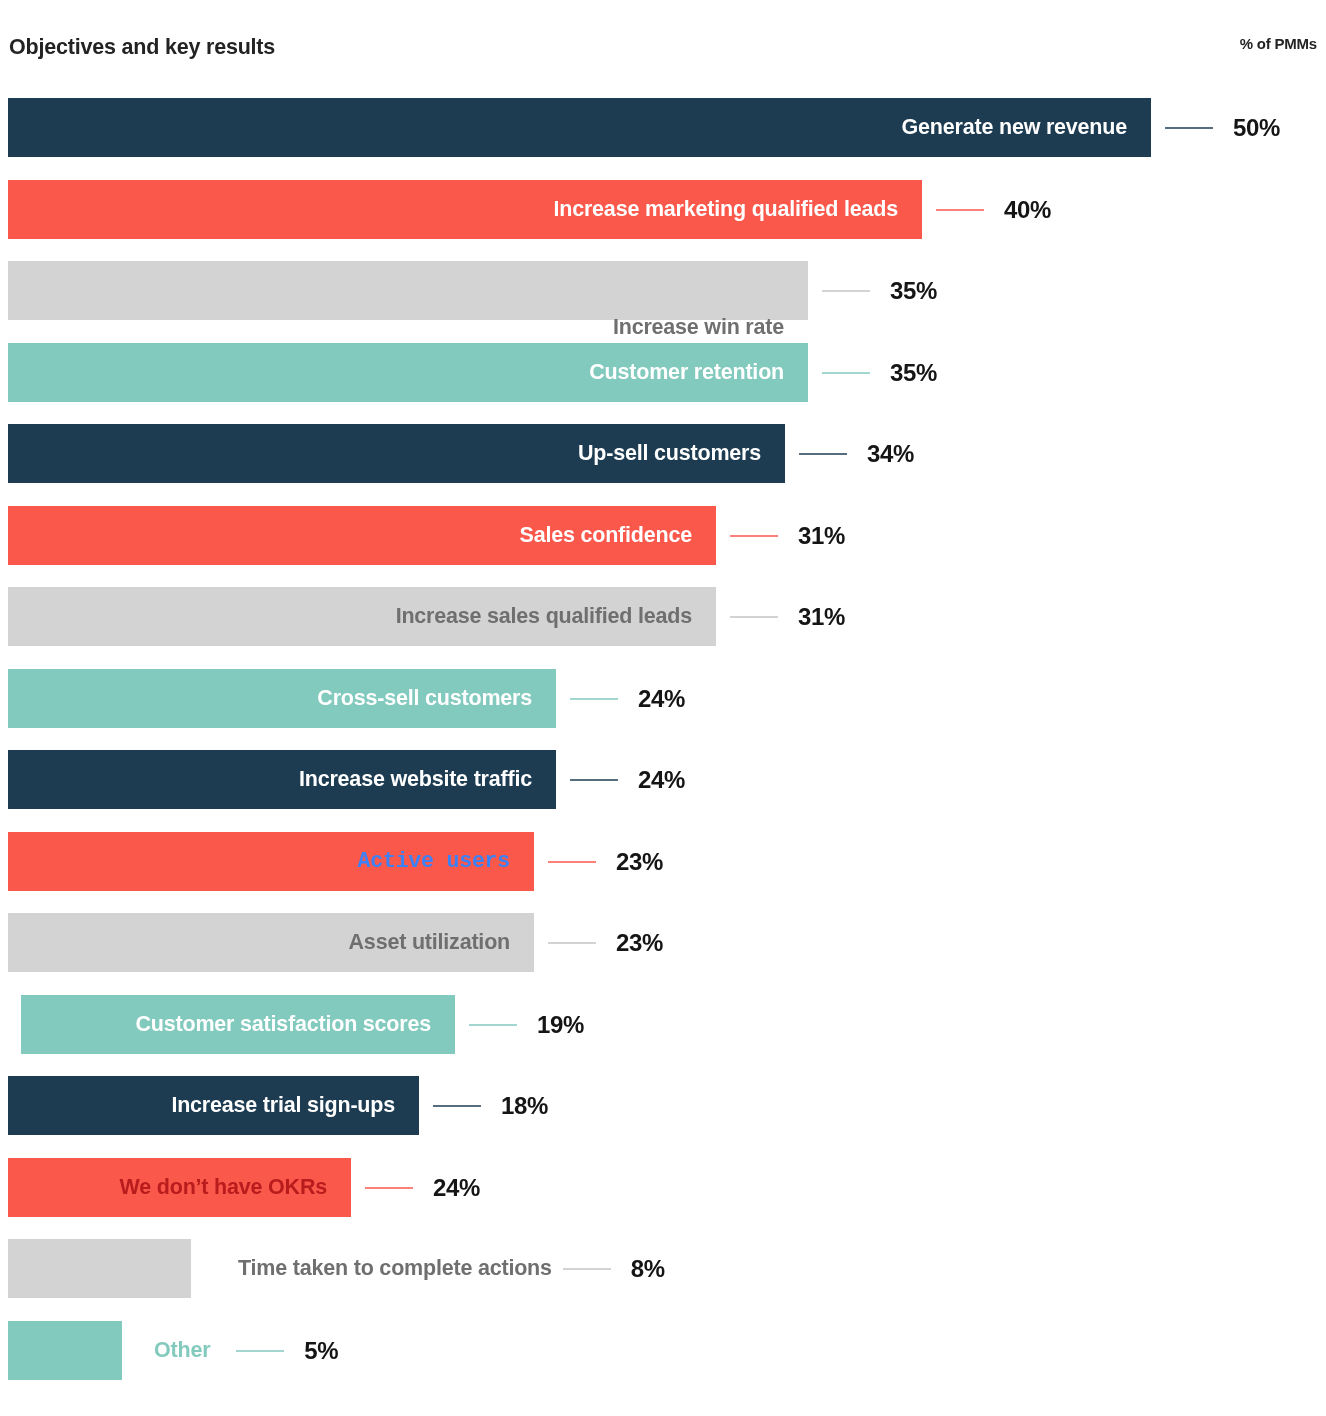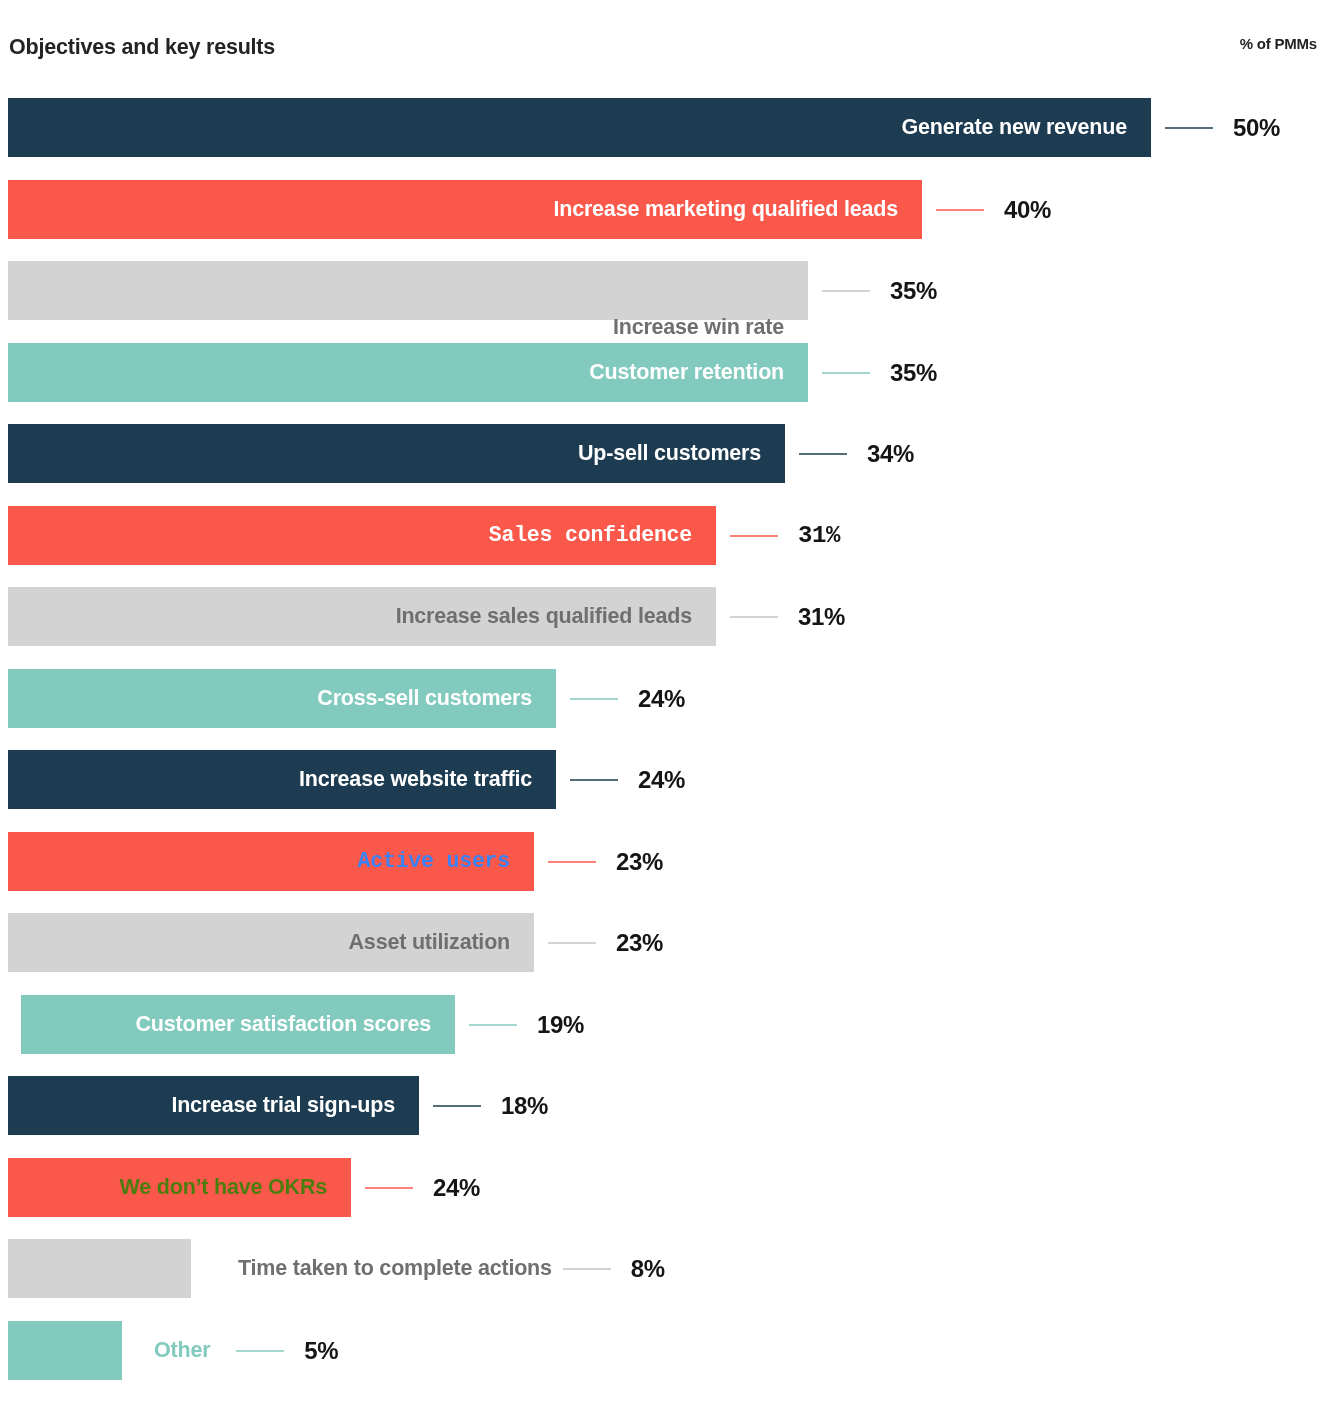--- a/index.html
+++ b/index.html
@@ -149,21 +149,21 @@
         <div class="bar-label inside" style="color: rgb(255, 255, 255); width: 800px;">Customer retention</div>
         <div class="connector" style="background: rgb(130, 202, 189); opacity: 0.75; left: 822px; width: 48px;"></div>
         <div class="value" style="left: 890px;">35%</div>
       </div>
       <div class="row" style="top: 326px;">
         <div class="bar" style="width: 777px; background: rgb(29, 60, 81);"></div>
         <div class="bar-label inside" style="color: rgb(255, 255, 255); width: 777px;">Up-sell customers</div>
         <div class="connector" style="background: rgb(29, 60, 81); opacity: 0.75; left: 799px; width: 48px;"></div>
         <div class="value" style="left: 867px; text-align: right;">34%</div>
       </div>
-      <div class="row" style="top: 407.5px; font-family: Liberation Mono, monospace;">
+      <div class="row" style="top: 407.5px;">
         <div class="bar" style="width: 708px; background: rgb(251, 88, 76);"></div>
         <div class="bar-label inside" style="color: rgb(255, 255, 255); width: 708px;">Sales confidence</div>
         <div class="connector" style="background: rgb(251, 88, 76); opacity: 0.75; left: 730px; width: 48px;"></div>
         <div class="value" style="left: 798px;">31%</div>
       </div>
       <div class="row" style="top: 489px;">
         <div class="bar" style="width: 708px; background: rgb(211, 211, 211);"></div>
         <div class="bar-label inside" style="color: rgb(111, 111, 111); width: 708px;">Increase sales qualified leads</div>
         <div class="connector" style="background: rgb(211, 211, 211); opacity: 1; left: 730px; width: 48px;"></div>
         <div class="value" style="left: 798px;">31%</div>
@@ -199,21 +199,21 @@
         <div class="value" style="left: 524px;">19%</div>
       </div>
       <div class="row" style="top: 978px;">
         <div class="bar" style="width: 411px; background: rgb(29, 60, 81);"></div>
         <div class="bar-label inside" style="color: rgb(255, 255, 255); width: 411px;">Increase trial sign-ups</div>
         <div class="connector" style="background: rgb(29, 60, 81); opacity: 0.75; left: 433px; width: 48px;"></div>
         <div class="value" style="left: 501px;">18%</div>
       </div>
       <div class="row" style="top: 1059.5px;">
         <div class="bar" style="width: 343px; background: rgb(251, 88, 76);"></div>
-        <div class="bar-label inside" style="color: #4d7c0f; width: 343px; padding-left: 37px;">We don’t have OKRs</div>
+        <div class="bar-label inside" style="color: #b91c1c; width: 343px; padding-left: 37px;">We don’t have OKRs</div>
         <div class="connector" style="background: rgb(251, 88, 76); opacity: 0.75; left: 365px; width: 48px;"></div>
         <div class="value" style="left: 433px;">24%</div>
       </div>
       <div class="row" style="top: 1141px;">
         <div class="bar" style="width: 183px; background: rgb(211, 211, 211);"></div>
         <div class="bar-label outside" style="color: rgb(111, 111, 111); left: 223px; margin-left: 15px;">Time taken to complete actions</div>
         <div class="connector" style="background: rgb(211, 211, 211); opacity: 1; left: 562.812px; width: 48px;"></div>
         <div class="value" style="left: 630.812px;">8%</div>
       </div>
       <div class="row" style="top: 1222.5px;">

